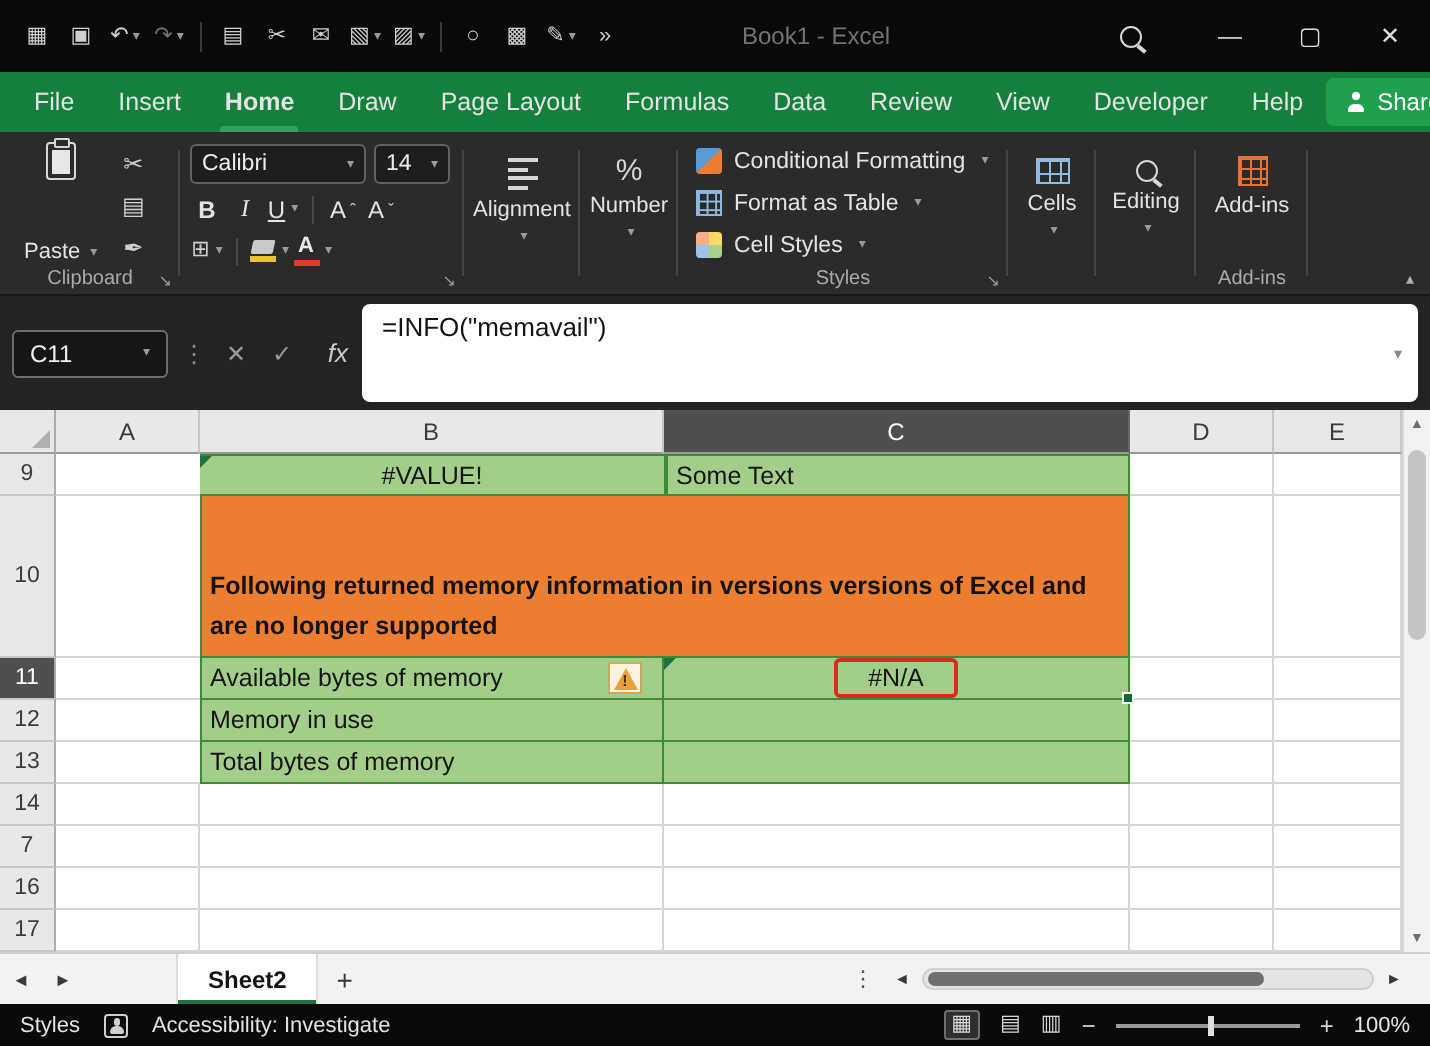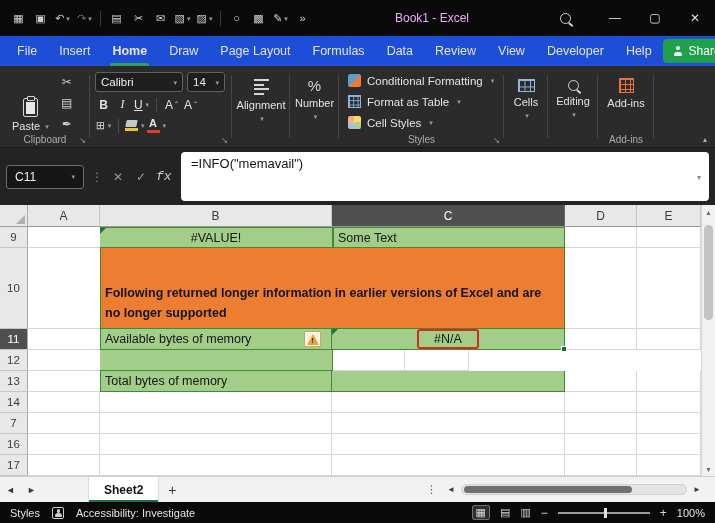--- a/index.html
+++ b/index.html
@@ -9,52 +9,52 @@
   
   .titlebar { position:absolute; top:0; left:0; right:0; height:36px; background:#0a0a0a;
               display:flex; align-items:center; color:#cfcfcf; }
   .qat { display:flex; align-items:center; gap:1px; padding-left:8px; }
   .qat-btn { height:24px; min-width:21px; padding:0 2px; display:flex; align-items:center;
              justify-content:center; border-radius:4px; cursor:default; }
   .gi { font-size:11px; color:#cfcfcf; line-height:1; }
   .gi.dim { color:#6f6f6f; }
   .chev { font-size:7px; color:#9a9a9a; margin-left:2px; line-height:1; }
   .qat-sep { width:1px; height:15px; background:#3a3a3a; margin:0 4px; }
-  .win-title { margin-left:82px; font-size:12px; color:#f0abfc; white-space:nowrap; }
+  .win-title { margin-left:58px; font-size:12px; color:#737373; white-space:nowrap; }
   .search-btn { margin-left:auto; margin-right:18px; width:24px; height:24px;
                 display:flex; align-items:center; justify-content:center; }
   .mag { width:11px; height:11px; border:1.6px solid #d6d6d6; border-radius:50%; position:relative; display:inline-block; }
   .mag::after { content:''; position:absolute; width:5px; height:1.6px; background:#d6d6d6;
                 right:-4px; bottom:-1px; transform:rotate(40deg); transform-origin:left center; }
   .win-controls { display:flex; height:100%; }
   .win-btn { width:40px; height:100%; display:flex; align-items:center; justify-content:center;
              font-size:12px; color:#dedede; }
 
   
-  .ribbon-tabs { position:absolute; top:36px; left:0; right:0; height:30px; background:#1d4ed8;
+  .ribbon-tabs { position:absolute; top:36px; left:0; right:0; height:30px; background:#15803d;
                  display:flex; align-items:center; padding-left:6px; }
   .rtab { padding:0 11px; height:100%; display:flex; align-items:center; font-size:12.5px;
           color:#e3e3e3; position:relative; white-space:nowrap; }
   .rtab.active { font-weight:700; }
   .rtab.active::after { content:''; position:absolute; left:9px; right:9px; bottom:0; height:3px;
                         background:#35a05e; border-radius:2px 2px 0 0; }
   .share-btn { margin-left:auto; margin-right:12px; height:24px; background:#1fa04c; color:#fff;
                border-radius:4px; display:flex; align-items:center; gap:6px; padding:0 10px; font-size:12px; }
   .share-person { width:10px; height:10px; position:relative; }
   .share-person::before { content:''; position:absolute; top:0; left:3px; width:4px; height:4px; border-radius:50%; background:#fff; }
   .share-person::after { content:''; position:absolute; bottom:0; left:1px; width:8px; height:4.5px; border-radius:4px 4px 1px 1px; background:#fff; }
 
   
   .ribbon { position:absolute; top:66px; left:0; right:0; height:82px; background:#2b2b2b;
             display:flex; color:#e0e0e0; border-bottom:1px solid #171717; }
   .group { position:relative; height:100%; display:flex; padding:5px 5px 15px; }
   .group::after { content:''; position:absolute; right:0; top:9px; bottom:9px; width:1px; background:#454545; }
   .group-label { position:absolute; bottom:2px; left:0; right:0; text-align:center; font-size:10px; color:#ababab; }
   .launcher { position:absolute; bottom:2px; right:4px; font-size:8px; color:#9a9a9a; }
-  .big-btn { display:flex; flex-direction:column; align-items:center; justify-content:flex-end; gap:3px; padding:0 7px; }
+  .big-btn { display:flex; flex-direction:column; align-items:center; justify-content:space-between; gap:3px; padding:0 7px; }
   .btn-label { font-size:11px; color:#e3e3e3; display:flex; align-items:center; gap:3px; white-space:nowrap; }
   .clip { width:15px; height:19px; border:1.5px solid #d8d8d8; border-radius:2px; position:relative; }
   .clip::before { content:''; position:absolute; top:-3px; left:3px; width:6px; height:3px; background:#2b2b2b;
                   border:1.5px solid #d8d8d8; border-radius:1px; }
   .clip::after { content:''; position:absolute; left:2px; right:2px; top:3px; bottom:2px; background:#e8e8e8; }
   .mini-col { display:flex; flex-direction:column; justify-content:flex-start; gap:4px; padding-top:3px; }
   .mini-btn { width:22px; height:17px; display:flex; align-items:center; justify-content:center; }
   .mini-btn .gi { font-size:12px; }
   .font-grid { display:flex; flex-direction:column; gap:4px; padding-top:1px; }
   .combo-row { display:flex; gap:4px; }
@@ -99,21 +99,21 @@
   .ribbon-collapse { position:absolute; right:8px; bottom:3px; font-size:8px; color:#b0b0b0; }
 
   
   .fbar { position:absolute; top:148px; left:0; right:0; height:57px; background:#232323;
           display:flex; align-items:center; padding:0 6px; gap:7px; }
   .name-box { width:78px; height:24px; background:#161616; border:1px solid #6e6e6e; border-radius:3px;
               display:flex; align-items:center; justify-content:space-between; padding:0 8px;
               color:#f0f0f0; font-size:12px; }
   .fbar .vdots { color:#8a8a8a; font-size:12px; }
   .fbar-btn { color:#9a9a9a; font-size:12px; width:16px; text-align:center; }
-  .fx { font-style:italic; font-family:Liberation Mono, monospace; font-size:13px; color:#c9c9c9; width:18px; text-align:left; }
+  .fx { font-style:italic; font-family:Liberation Sans, sans-serif; font-size:13px; color:#c9c9c9; width:18px; text-align:right; }
   .formula-field { flex:1; height:49px; background:#fff; border-radius:4px; position:relative;
                    display:flex; align-items:flex-start; padding:4px 10px; font-size:13px; color:#141414; }
   .fbar-expand { position:absolute; right:8px; top:50%; transform:translateY(-50%); color:#8a8a8a; font-size:8px; }
 
   
   .grid { position:absolute; top:205px; left:0; width:701px; background:#fff; }
   .hdr-row { display:flex; height:22px; }
   .corner { width:28px; background:#e8e8e8; border-right:1px solid #ababab; border-bottom:1px solid #999; position:relative; }
   .corner::after { content:''; position:absolute; right:2px; bottom:2px;
                    border-left:9px solid transparent; border-bottom:9px solid #b0b0b0; }
@@ -442,21 +442,21 @@
       <div class="cell w-a nr"></div>
       <div class="cell w-c center g gt err">#VALUE!</div>
       <div class="cell w-b left g gl gt">Some Text</div>
       <div class="cell w-d"></div>
       <div class="cell w-e"></div>
     </div>
 
     <div class="grow r81">
       <div class="row-hdr">10</div>
       <div class="cell w-a nr"></div>
-      <div class="orange">Following returned longer information in earlier versions of Excel and are no longer supported</div>
+      <div class="orange">Following returned memory information in versions versions of Excel and are no longer supported</div>
       <div class="cell w-d"></div>
       <div class="cell w-e"></div>
     </div>
 
     <div class="grow r21">
       <div class="row-hdr sel">11</div>
       <div class="cell w-a nr"></div>
       <div class="cell w-b left g gl b11">
         <span>Available bytes of memory</span>
         <span class="warn">
@@ -469,20 +469,21 @@
         <span class="red-box"></span>
         <span class="fill-handle"></span>
       </div>
       <div class="cell w-d"></div>
       <div class="cell w-e"></div>
     </div>
 
     <div class="grow r21">
       <div class="row-hdr">12</div>
       <div class="cell w-a nr"></div>
+      <div class="cell w-b left g gl">Memory in use</div>
       <div class="cell w-c center g"></div>
       <div class="cell w-d"></div>
       <div class="cell w-e"></div>
     </div>
 
     <div class="grow r21">
       <div class="row-hdr">13</div>
       <div class="cell w-a nr"></div>
       <div class="cell w-b left g gl">Total bytes of memory</div>
       <div class="cell w-c center g"></div>

